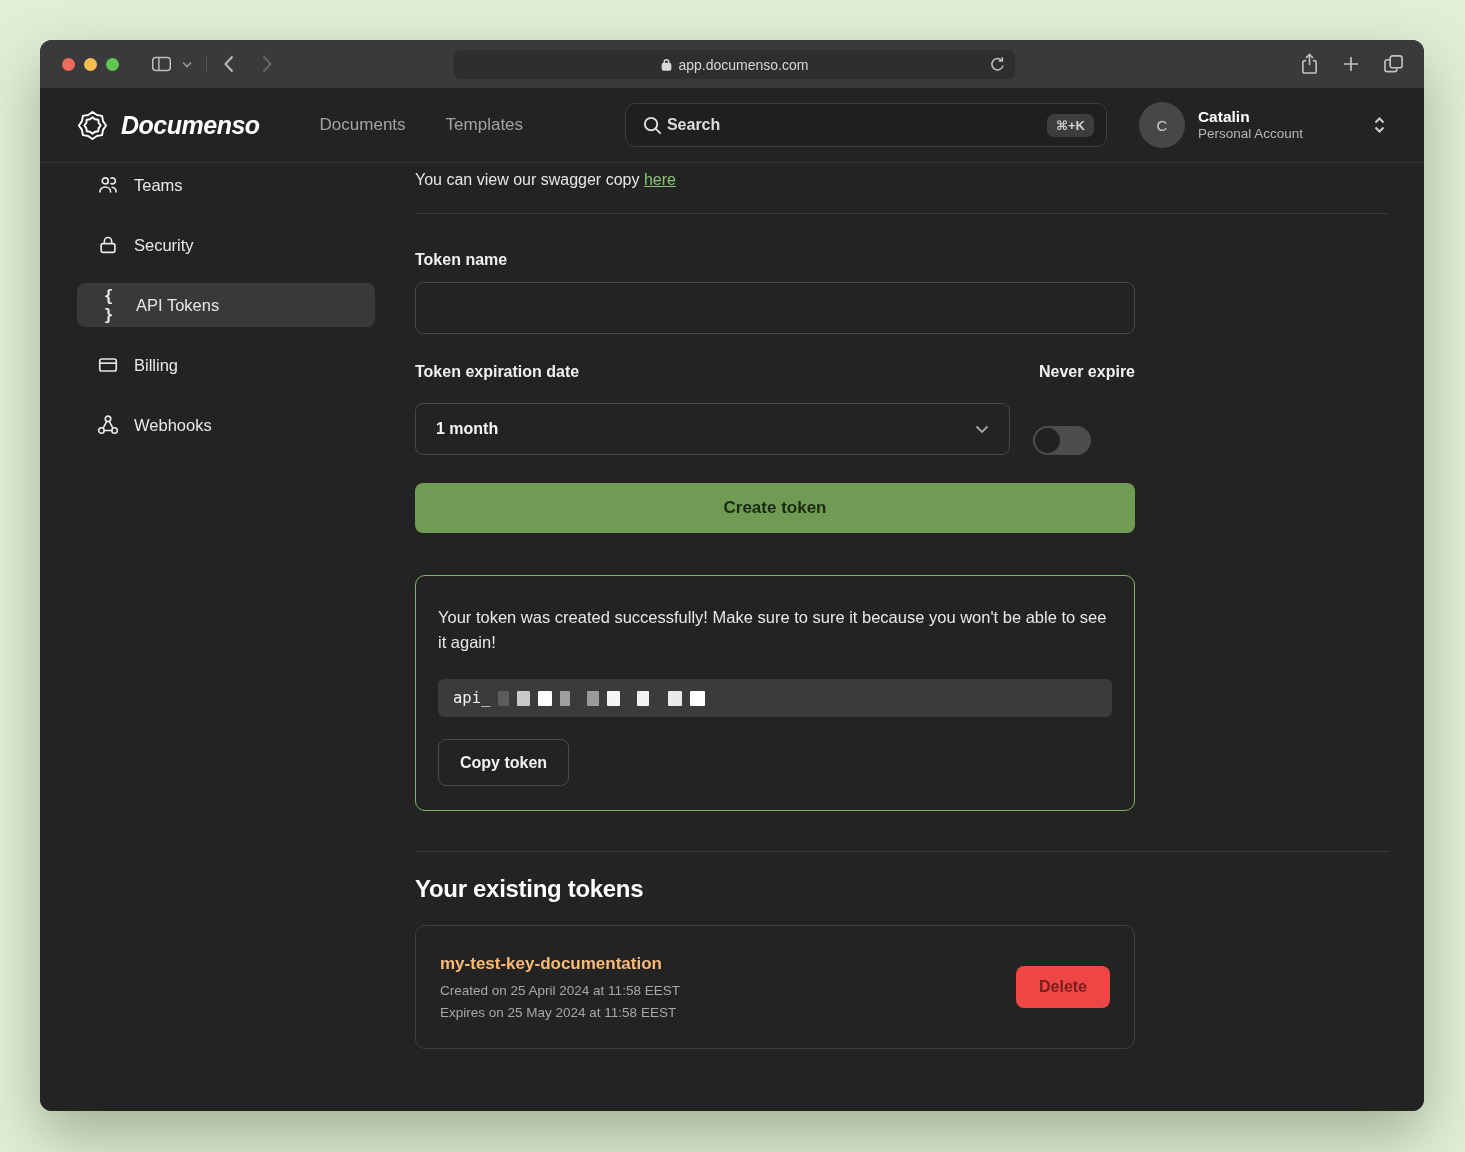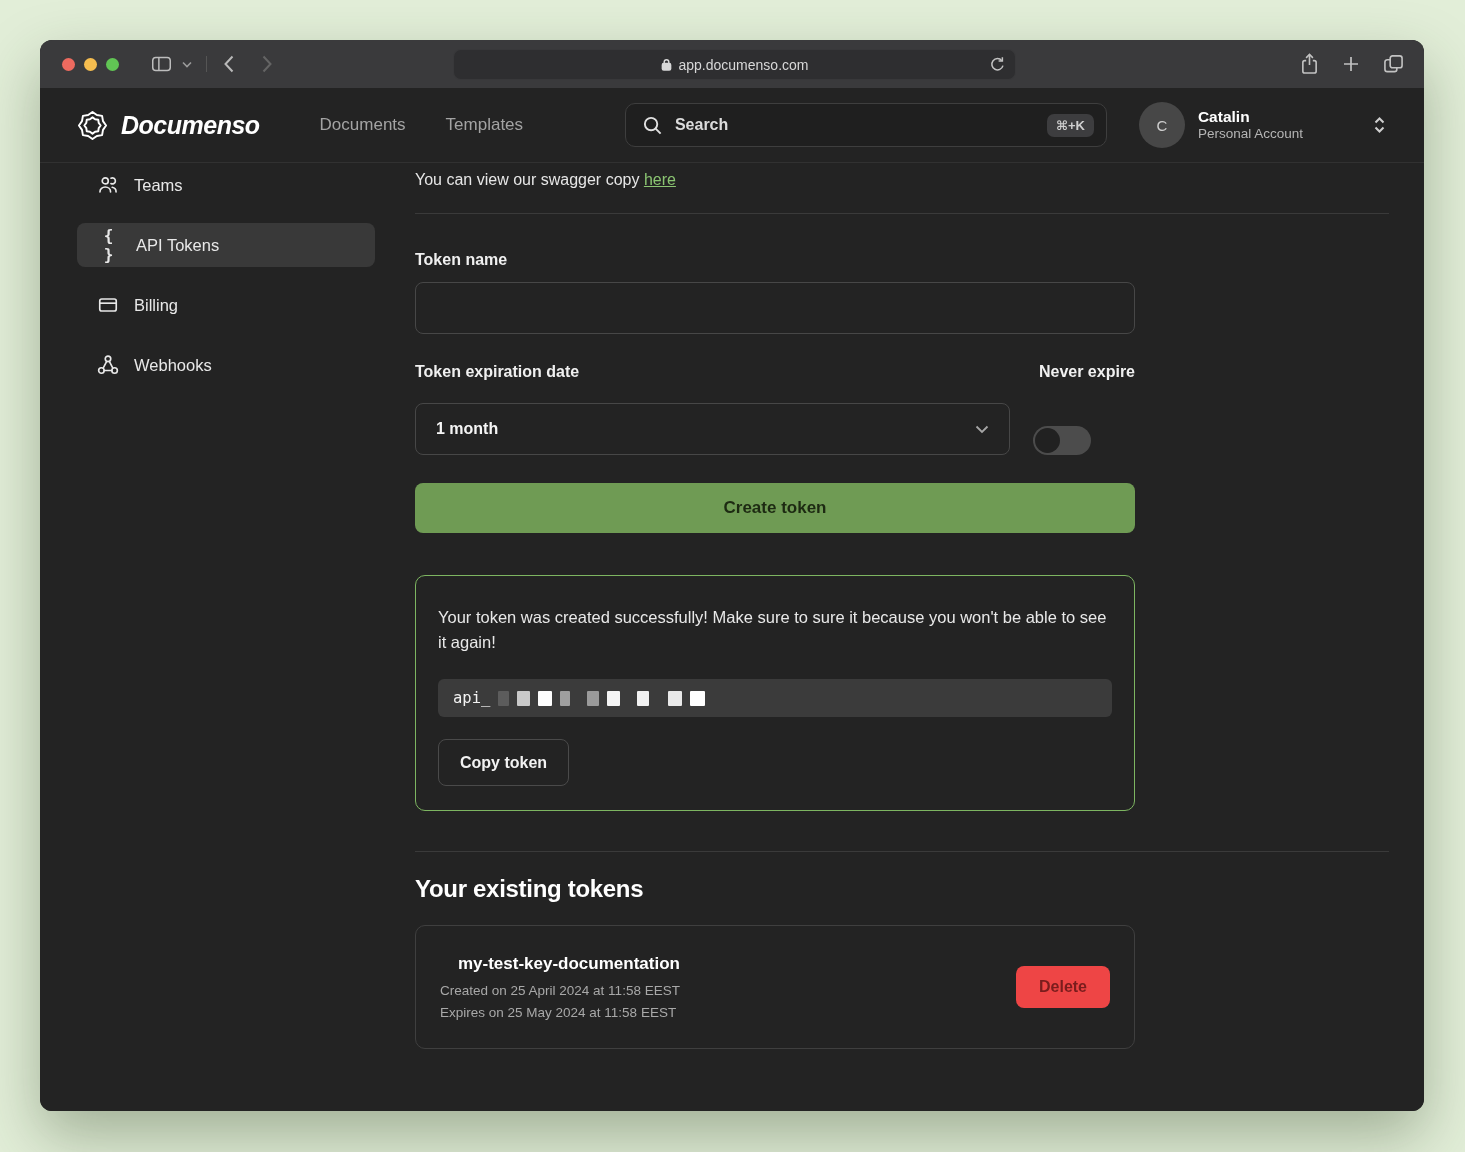--- a/index.html
+++ b/index.html
@@ -45,21 +45,21 @@
     flex:0 0 75px; display:flex; align-items:center;
     padding:0 22px 0 37px; border-bottom:1px solid #313131;
   }
   .brand{display:flex; align-items:center; gap:13px; color:#fff;}
   .brand-name{font-size:25px; font-weight:700; letter-spacing:-.5px;font-style:italic;}
   .top-nav{display:flex; gap:40px; margin-left:60px;}
   .top-nav a{color:#a3a3a3; font-size:17px; font-weight:500; text-decoration:none;}
   .search{
     margin-left:auto; width:482px; height:44px; background:#1f1f1f;
     border:1px solid #3e3e3e; border-radius:10px;
-    display:flex; align-items:center; padding:0 12px 0 16px; gap:12px;
+    display:flex; align-items:center; padding:0 12px 0 16px; gap:4px;
   }
   .search-text{color:#dcdcdc; font-size:16px; font-weight:600; flex:1;}
   .kbd{background:#3d3d3f; border-radius:7px; padding:4px 9px; font-size:13px; color:#cfcfcf; font-weight:600;}
   .account{display:flex; align-items:center; margin-left:32px; padding-right:16px;}
   .avatar{
     width:46px; height:46px; border-radius:50%; background:#474747;
     display:flex; align-items:center; justify-content:center;
     color:#cfcfcf; font-size:15px; font-weight:500;
   }
   .acct-text{margin-left:13px; line-height:1.25;}
@@ -126,21 +126,21 @@
     margin-top:22px; height:47px; padding:0 21px; background:transparent;
     border:1px solid #4a4a4a; border-radius:8px; color:#f2f2f2;
     font-family:inherit; font-size:16px; font-weight:700; cursor:pointer;
   }
   .divider2{margin-top:40px;}
   .existing-h{margin-top:23px; color:#fff; font-size:24px; font-weight:700; letter-spacing:-.3px;}
   .token-card{
     margin-top:22px; width:720px; border:1px solid #3f3f3f; border-radius:10px;
     padding:28px 24px; display:flex; align-items:center;
   }
-  .tk-name{color:#ffffff; font-size:17px; font-weight:700;text-align:right;}
+  .tk-name{color:#fdba74; font-size:17px; font-weight:700;}
   .tk-date{color:#a8a8a8; font-size:13.5px; margin-top:9px;}
   .tk-date + .tk-date{margin-top:7px;}
   .btn-delete{
     margin-left:auto; width:94px; height:42px; border:none; border-radius:8px;
     background:var(--danger,#ee4545); color:var(--danger-text,#7a1d1d);
     font-family:inherit; font-size:16px; font-weight:700; cursor:pointer;
   }
 </style>
 </head>
 <body>
@@ -263,20 +263,29 @@
           <span>
             <svg width="22" height="22" viewBox="0 0 24 24" fill="none" stroke="#e8e8e8" stroke-width="1.8" stroke-linecap="round">
                 <circle cx="9" cy="7.5" r="3.3"></circle>
                 <path d="M3.2 19.5c0-3.2 2.6-5.3 5.8-5.3s5.8 2.1 5.8 5.3"></path>
                 <path d="M15.2 4.6a3.3 3.3 0 1 1 0 5.8"></path>
                 <path d="M16.6 14.5c2.6.5 4.2 2.4 4.2 5"></path>
               </svg>
           </span>
           <span>Teams</span>
         </div>
+        <div class="side-item">
+          <span>
+            <svg width="22" height="22" viewBox="0 0 24 24" fill="none" stroke="#e8e8e8" stroke-width="1.8">
+                <rect x="4.5" y="10.5" width="15" height="9.5" rx="2"></rect>
+                <path d="M8 10.5V7.8a4 4 0 0 1 8 0v2.7"></path>
+              </svg>
+          </span>
+          <span>Security</span>
+        </div>
         <div class="side-item active">
           <span class="braces">{ }</span>
           <span>API Tokens</span>
         </div>
         <div class="side-item">
           <span>
             <svg width="22" height="22" viewBox="0 0 24 24" fill="none" stroke="#e8e8e8" stroke-width="1.8">
                 <rect x="3" y="5.5" width="18" height="13" rx="2.2"></rect>
                 <line x1="3" y1="10" x2="21" y2="10"></line>
               </svg>

